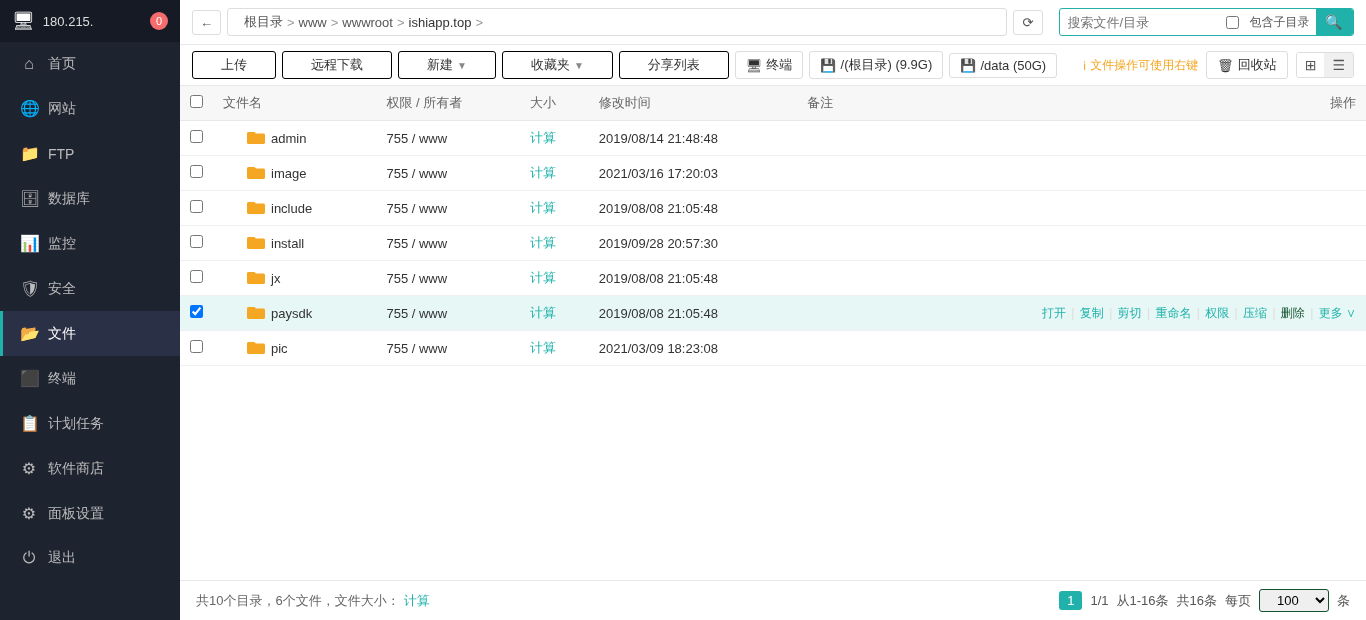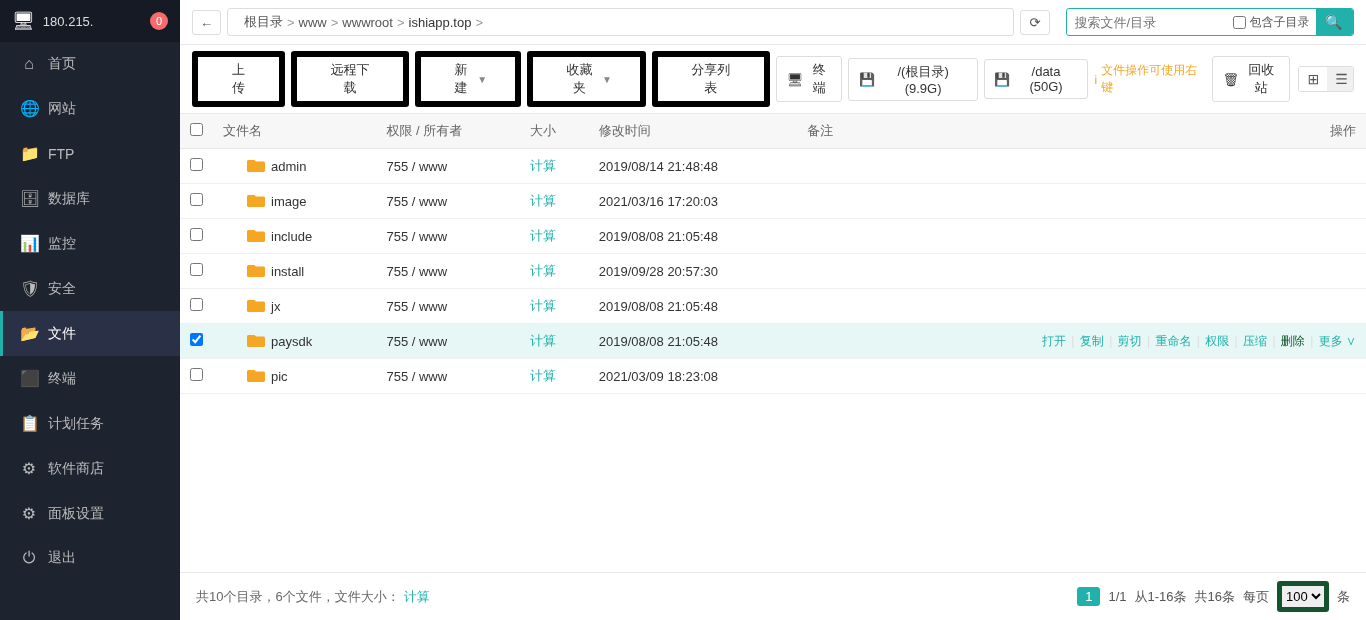--- a/index.html
+++ b/index.html
@@ -98,21 +98,21 @@
       margin-left: 10px;
     }
     .search-input {
       border: none; outline: none;
       padding: 4px 8px;
       font-size: 13px;
       width: 160px;
       color: #8b5cf6;
     }
     .search-include {
-      display: flex; align-items: center; gap: 4px;
+      display: flex; align-items: center; gap: 11px;
       padding: 0 6px;
       color: #555;
       font-size: 12px;
       white-space: nowrap;
     }
     .search-btn {
       background: #20b2aa;
       border: none;
       color: #fff;
       padding: 5px 10px;
@@ -124,21 +124,21 @@
     #toolbar-actions {
       background: #fff;
       padding: 6px 12px;
       display: flex;
       align-items: center;
       gap: 6px;
       border-bottom: 1px solid #e8e8e8;
     }
     .btn-action {
       background: #fff;
-      border: 6px solid #000000;
+      border: 1px solid #000000;
       border-radius: 3px;
       padding: 4px 28px;
       cursor: pointer;
       color: #333;
       font-size: 13px;
       display: flex; align-items: center; gap: 4px;
     }
     .btn-action .arrow { font-size: 10px; color: #888; }
     .btn-disk {
       background: #fff;
@@ -240,23 +240,23 @@
       background: #20b2aa;
       color: #fff;
       border: none;
       border-radius: 3px;
       padding: 2px 8px;
       cursor: pointer;
       font-size: 13px;
     }
     .page-info { color: #555; }
     .page-select {
-      border: 5px solid #14532d;
+      border: 1px solid #14532d;
       border-radius: 3px;
-      padding: 2px 0;
+      padding: 2px 13px;
       font-size: 13px;
       outline: none;
     }
 
     
     #footer {
       background: #f0f2f5;
       text-align: center;
       padding: 8px;
       font-size: 12px;

